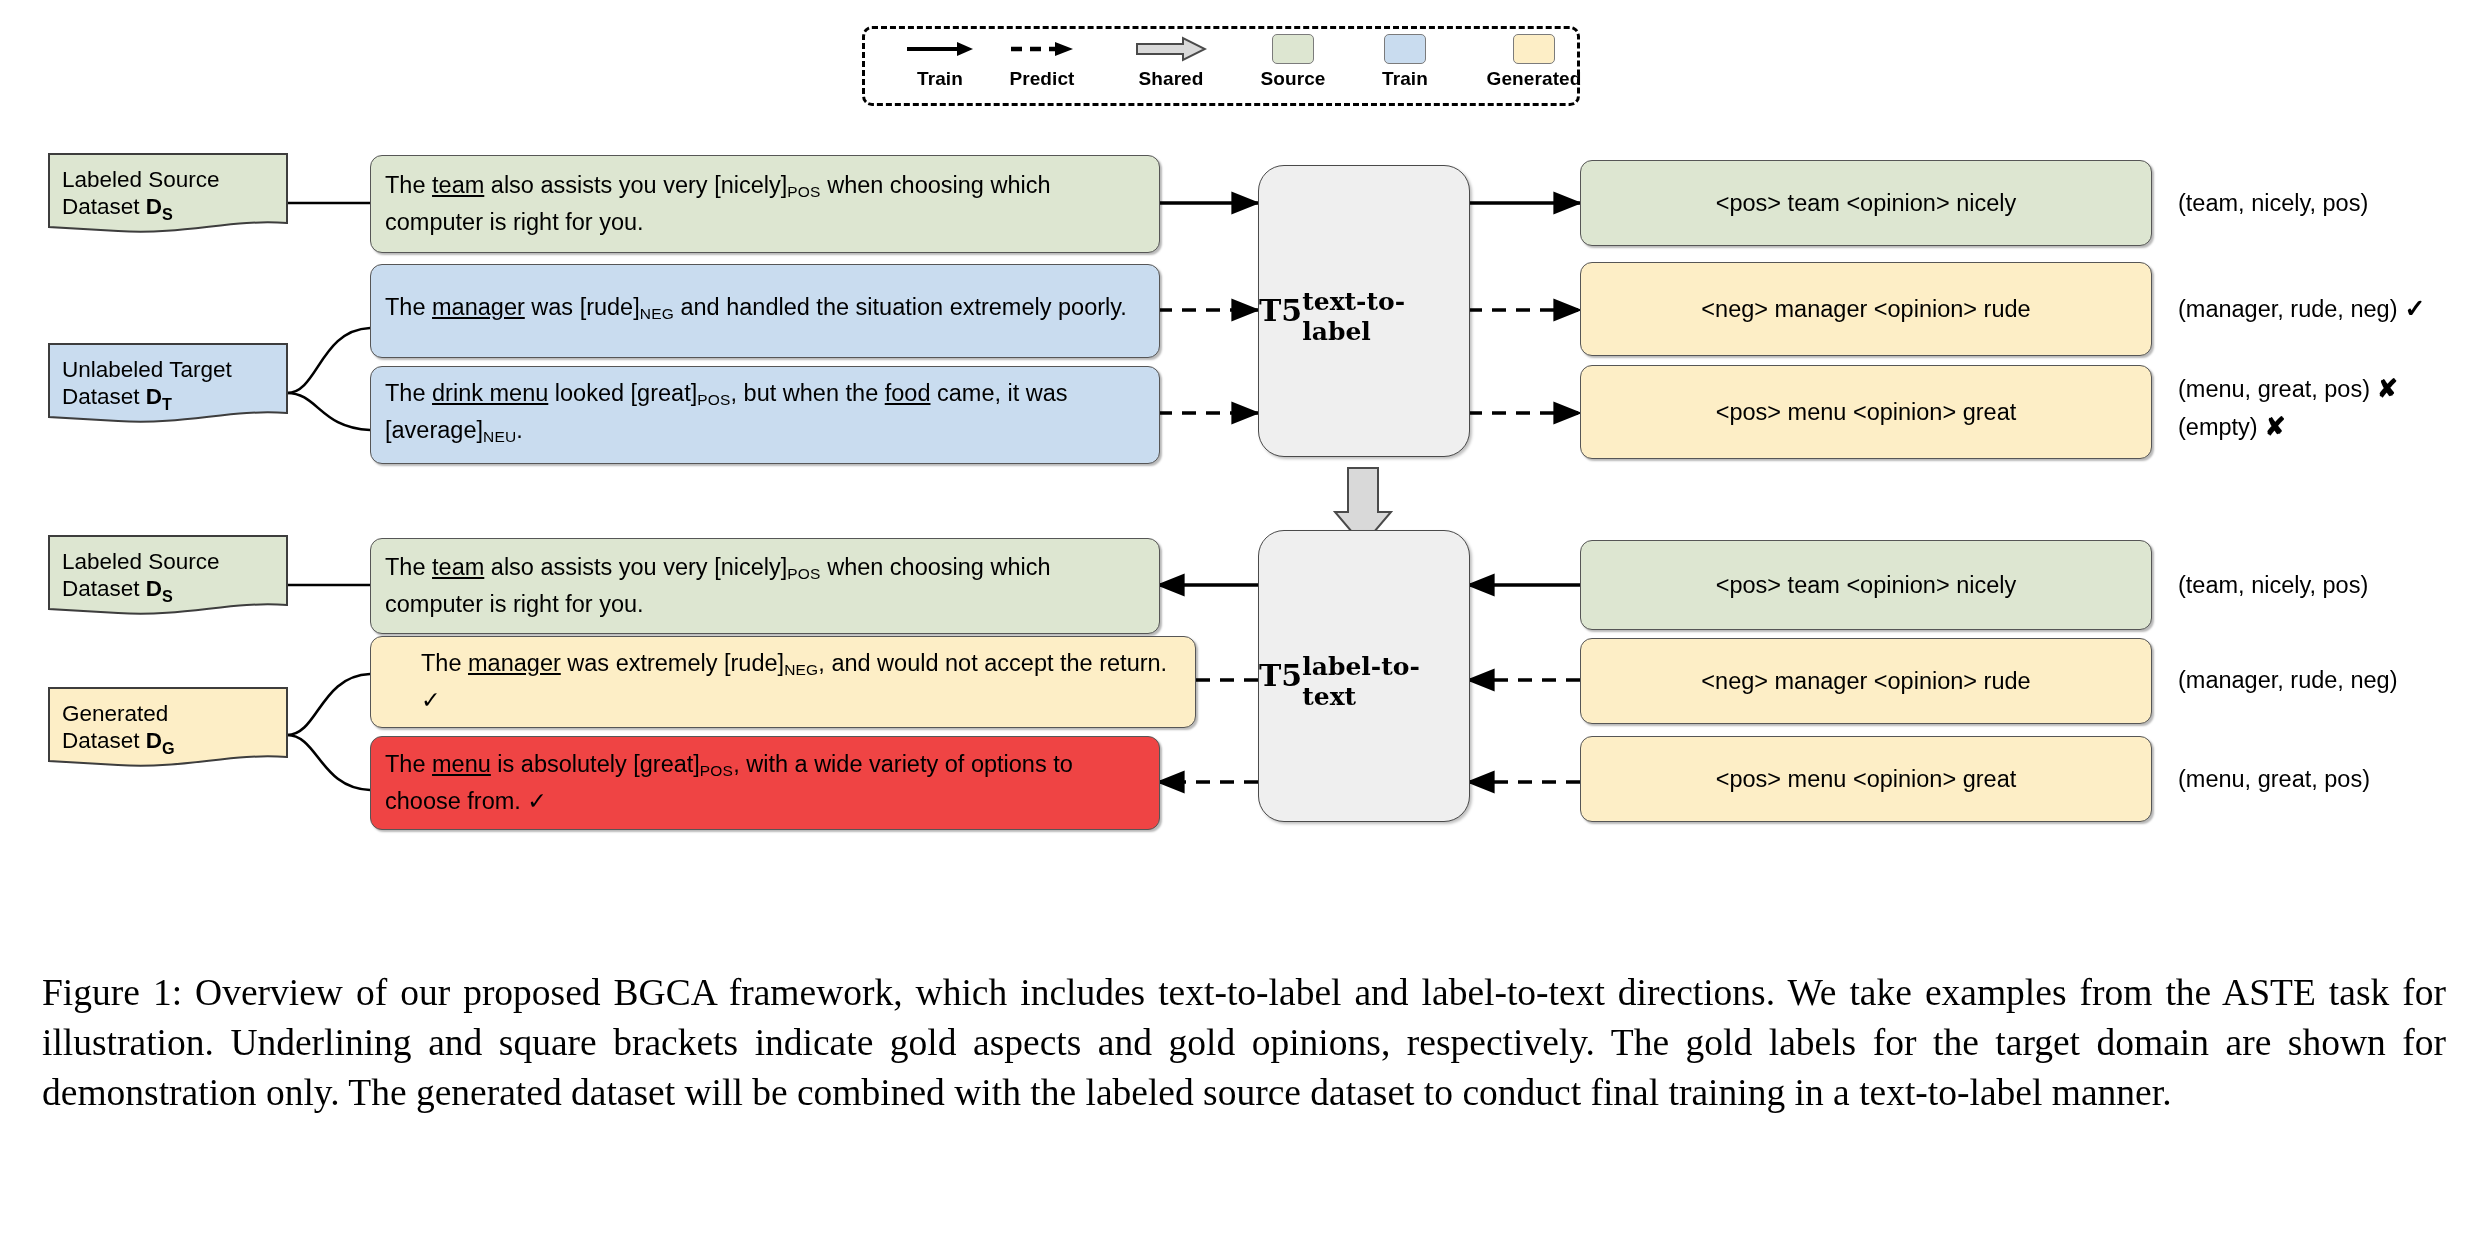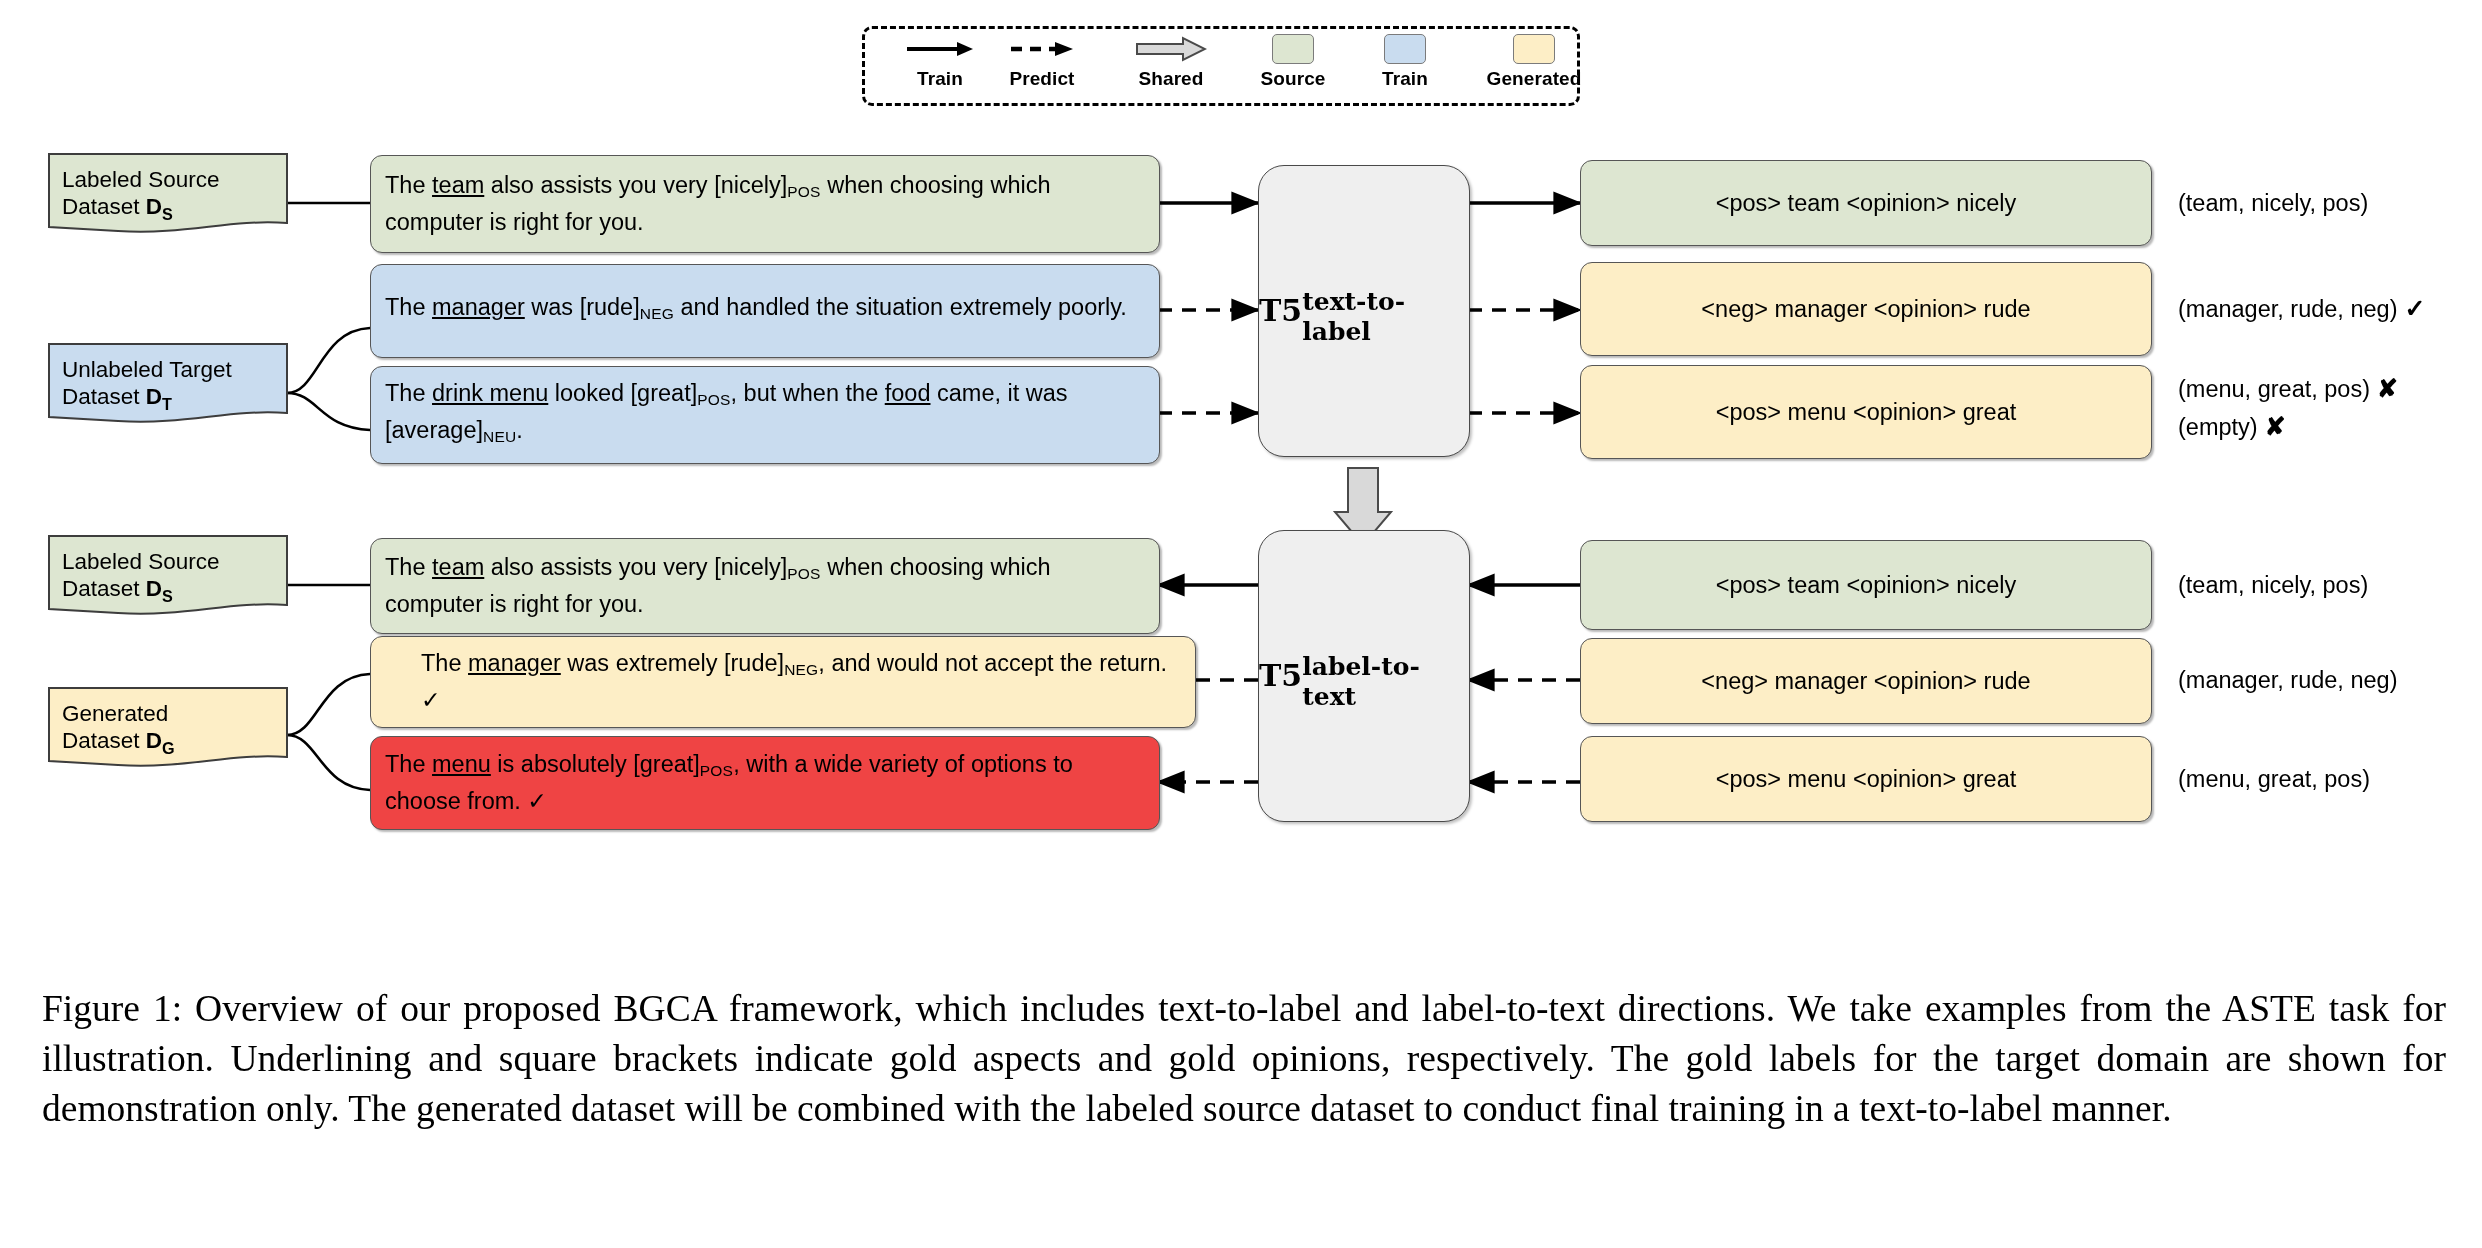--- a/index.html
+++ b/index.html
@@ -48,21 +48,21 @@
   
   .trip{position:absolute;font-size:23.5px;line-height:33px;white-space:nowrap;}
   .mark{font-size:25px;font-weight:bold;padding-left:7px;}
 
   
   #wires{position:absolute;left:0;top:0;width:2482px;height:1248px;overflow:visible;}
 
   
   #caption{position:absolute;left:42px;top:968px;width:2404px;
     font-family:"Liberation Serif",serif;font-size:37.5px;line-height:50px;
-    text-align:justify;text-justify:inter-word;margin-top:16px;}
+    text-align:justify;text-justify:inter-word;}
 </style>
 </head>
 <body>
 
 <svg id="wires" viewBox="0 0 2482 1248" xmlns="http://www.w3.org/2000/svg">
   <defs>
     <marker id="ah" markerWidth="9" markerHeight="9" refX="7.4" refY="3.2" orient="auto" markerUnits="strokeWidth">
       <path d="M0,0 L8,3.2 L0,6.4 z" fill="#000"></path>
     </marker>
     <marker id="ahL" markerWidth="9" markerHeight="9" refX="7.4" refY="3.2" orient="auto" markerUnits="strokeWidth">

